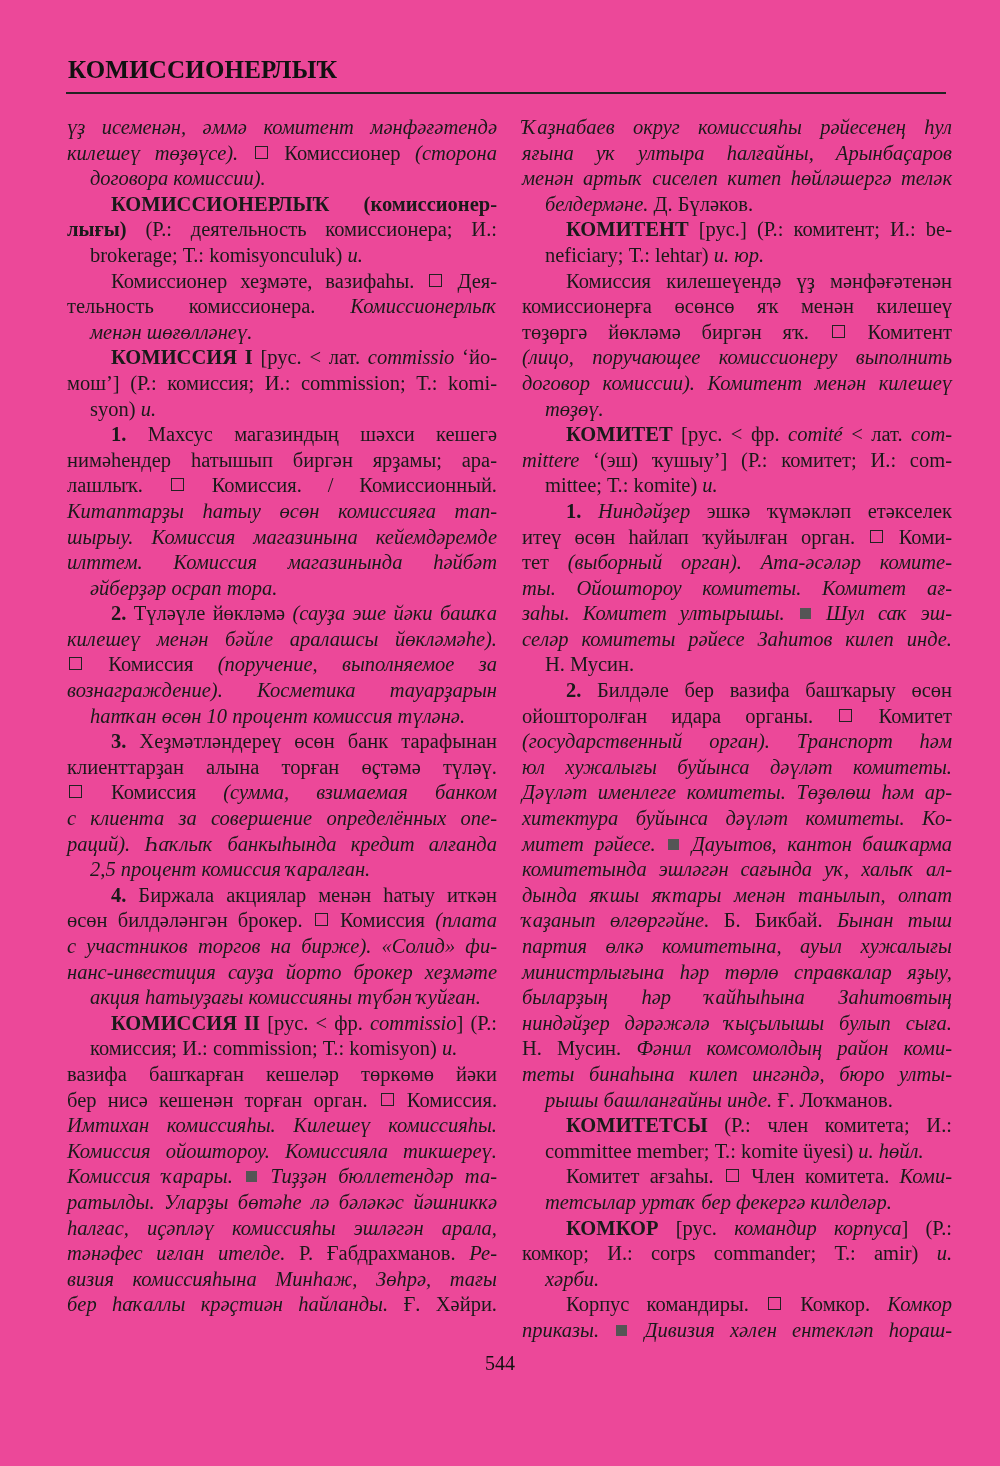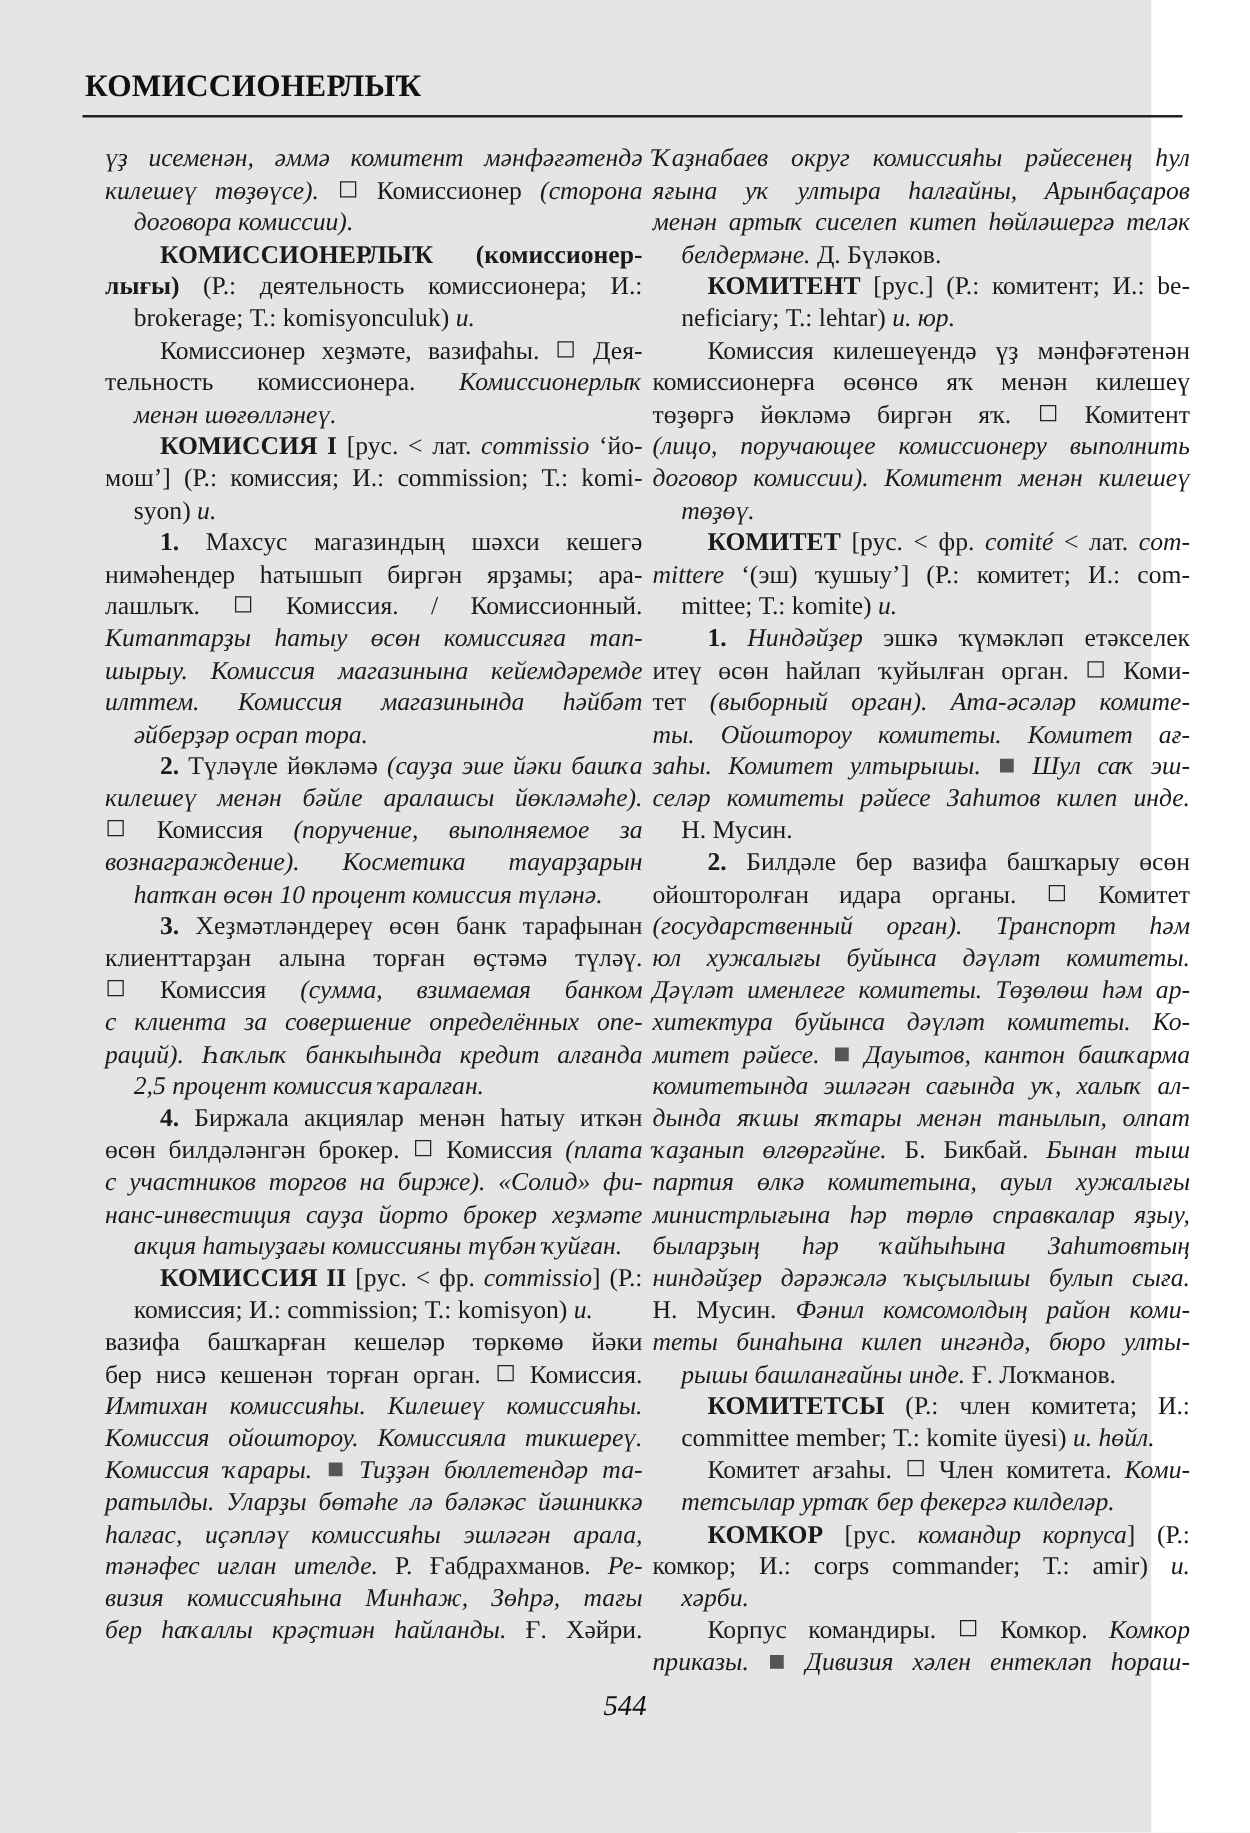--- a/index.html
+++ b/index.html
@@ -1,34 +1,34 @@
 <!DOCTYPE html>
 <html><head>
 <meta charset="utf-8">
 <style>
   html, body { margin:0; padding:0; background:#ffffff; }
   body { width:1000px; height:1466px; position:relative; overflow:hidden;
          font-family:"DejaVu Serif", "Liberation Serif", serif; color:#1a1a1a; }
-  .page { position:absolute; left:0; top:0; width:921px; height:1466px; background:#e5e5e5; }
+  .page { position:absolute; left:0; top:0; width:1000px; height:1466px; background:#ec4899; }
   .running-head { position:absolute; left:68px; top:56px; font-family:"Liberation Serif", serif;
          font-weight:bold; font-size:25px; letter-spacing:0.2px; color:#111; }
   .head-rule { position:absolute; left:66px; top:92px; width:880px; height:2px; background:#222; }
   .col { position:absolute; top:115px; width:430px; }
-  .col-left { left:84px; }
+  .col-left { left:67px; }
   .col-right { left:522px; }
   .line { font-family:"Liberation Serif", serif; font-size:20.5px; line-height:25.6px; height:25.6px;
           white-space:nowrap; text-align:justify; text-align-last:justify; overflow:visible; }
   .line.last { text-align-last:left;margin-left:23px; }
   .line.indent { padding-left:44px; }
   .i { font-style:italic; }
   .b { font-weight:bold; }
   .box { display:inline-block; width:11px; height:11px; border:1.3px solid #222; vertical-align:1px; margin:0 2px; }
   .fill { display:inline-block; width:11px; height:11px; background:#555; vertical-align:1px; margin:0 2px; }
   .folio { position:absolute; left:0; width:1000px; top:1352px; text-align:center;
-           font-family:"Liberation Serif", serif; font-size:23px; color:#111;font-style:italic; }
+           font-family:"Liberation Serif", serif; font-size:20px; color:#111; }
 </style>
 </head>
 <body>
 
 <div class="page">
   <div class="running-head">КОМИССИОНЕРЛЫҠ</div>
   <div class="head-rule"></div>
 
   <div class="col col-left" id="col-left">
       <div class="line"><span class="i">үҙ исеменән, әммә комитент мәнфәғәтендә</span></div>

